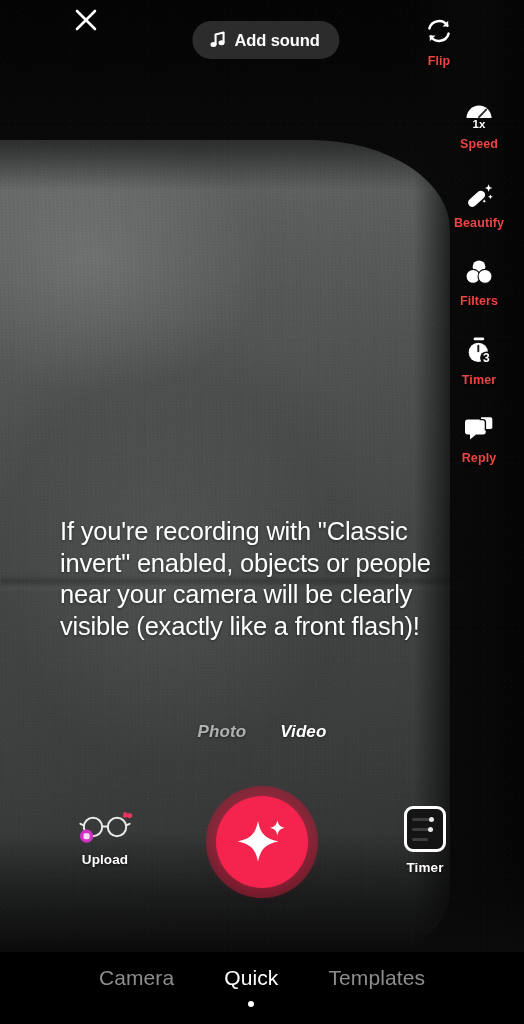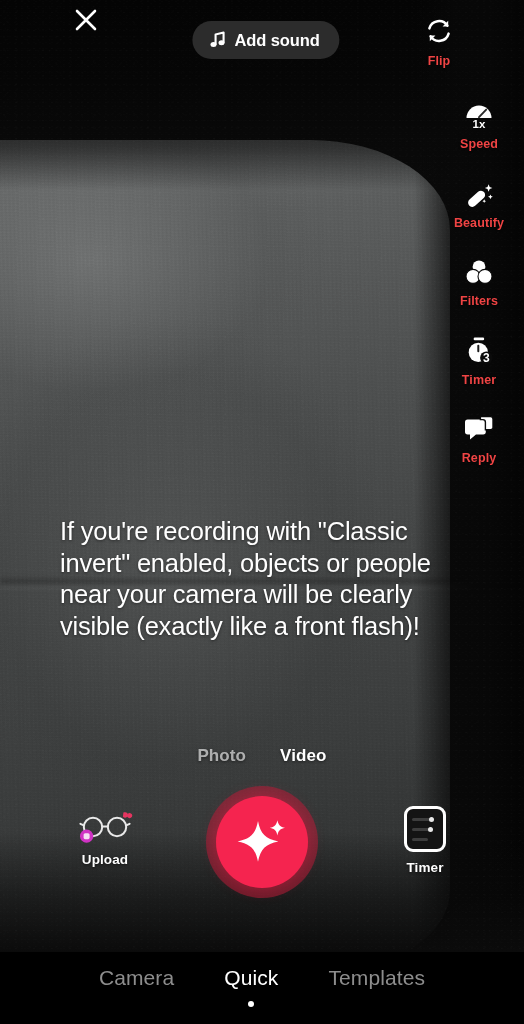--- a/index.html
+++ b/index.html
@@ -197,25 +197,26 @@
     text-shadow: 0 1px 3px rgba(0,0,0,0.45);
     z-index: 25;
     white-space: pre-line;
   }
 
   
   .modes {
     position: absolute;
     left: 50%;
     transform: translateX(-50%);
-    top: 742px;
+    top: 718px;
     display: flex;
     align-items: center;
     gap: 30px;
     z-index: 28;
+    font-style: italic;
   }
   .mode {
     font-size: 17px;
     font-weight: bold;
     letter-spacing: 0.1px;
     cursor: pointer;
     text-shadow: 0 1px 3px rgba(0,0,0,0.5);
     padding: 4px 2px;
   }
   .mode.inactive { color: rgba(255,255,255,0.62); }

